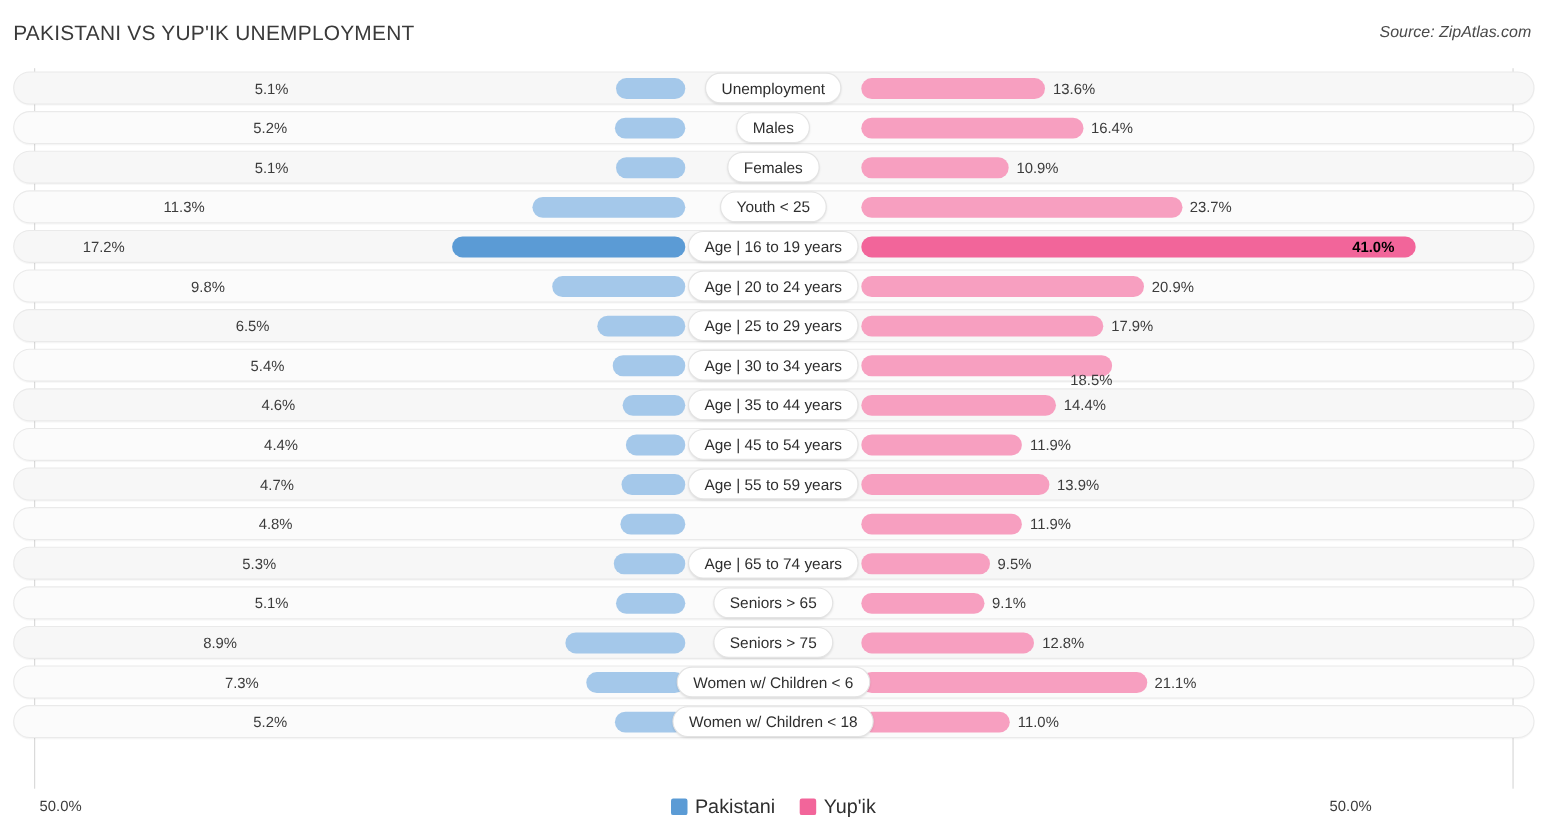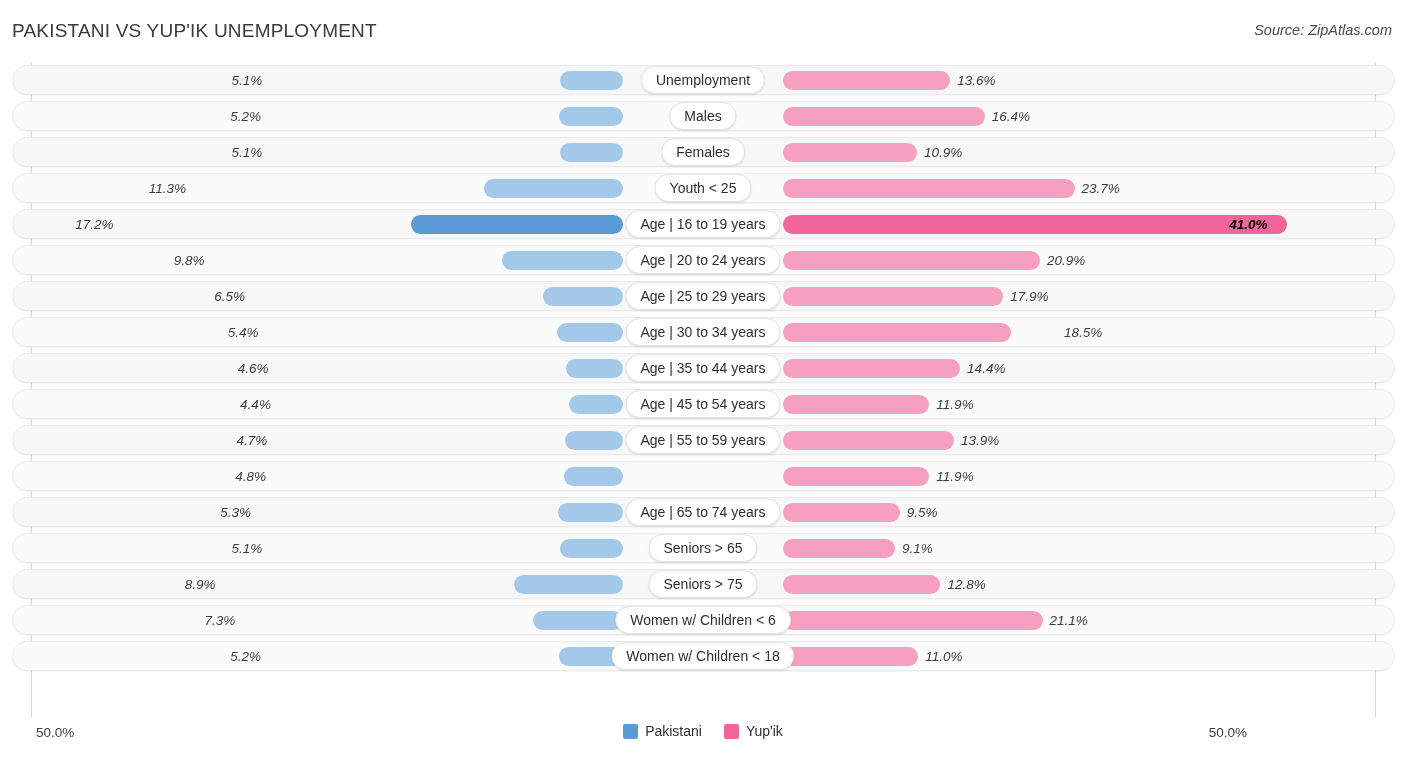--- a/index.html
+++ b/index.html
@@ -86,21 +86,20 @@
   }
   .row.alt .track {
     background: #fbfbfb;
   }
 
   .bars {
     position: absolute;
     left: 0; top: 0;
     width: 1114px;
     height: 36px;
-    font-style: italic;
   }
 
   .bar {
     position: absolute;
     top: 9px;
     height: 19px;
     border-radius: 9.5px;
   }
   .bar.left  { background: #a4c8ea; }
   .bar.right { background: #f79fc0; }
@@ -173,21 +172,21 @@
     align-items: center;
     gap: 7px;
   }
   .swatch {
     width: 15px;
     height: 15px;
     border-radius: 2px;
     display: inline-block;
   }
   .legend-label {
-    font-size: 14px;
+    font-size: 18px;
     color: #2e2e2e;
     white-space: nowrap;
   }
 </style>
 </head>
 <body>
 
 <div id="app">
 
   <div class="header">
@@ -268,21 +267,21 @@
             <div class="val right" style="left: 1010.17px;">17.9%</div>
           </div>
           <div class="pill">Age | 25 to 29 years</div>
         </div>
         <div class="row alt">
           <div class="track"></div>
           <div class="bars">
             <div class="bar left" style="left: 556.58px; width: 66.42px;"></div>
             <div class="val left" style="right: 855.42px;">5.4%</div>
             <div class="bar right" style="left: 783px; width: 227.55px;"></div>
-            <div class="val right" style="left: 1064px;">18.5%</div>
+            <div class="val right" style="left: 973px; margin-top: 13px;">18.5%</div>
           </div>
           <div class="pill">Age | 30 to 34 years</div>
         </div>
         <div class="row">
           <div class="track"></div>
           <div class="bars">
             <div class="bar left" style="left: 566.42px; width: 56.58px;"></div>
             <div class="val left" style="right: 845.58px;">4.6%</div>
             <div class="bar right" style="left: 783px; width: 177.12px;"></div>
             <div class="val right" style="left: 967.12px;">14.4%</div>

